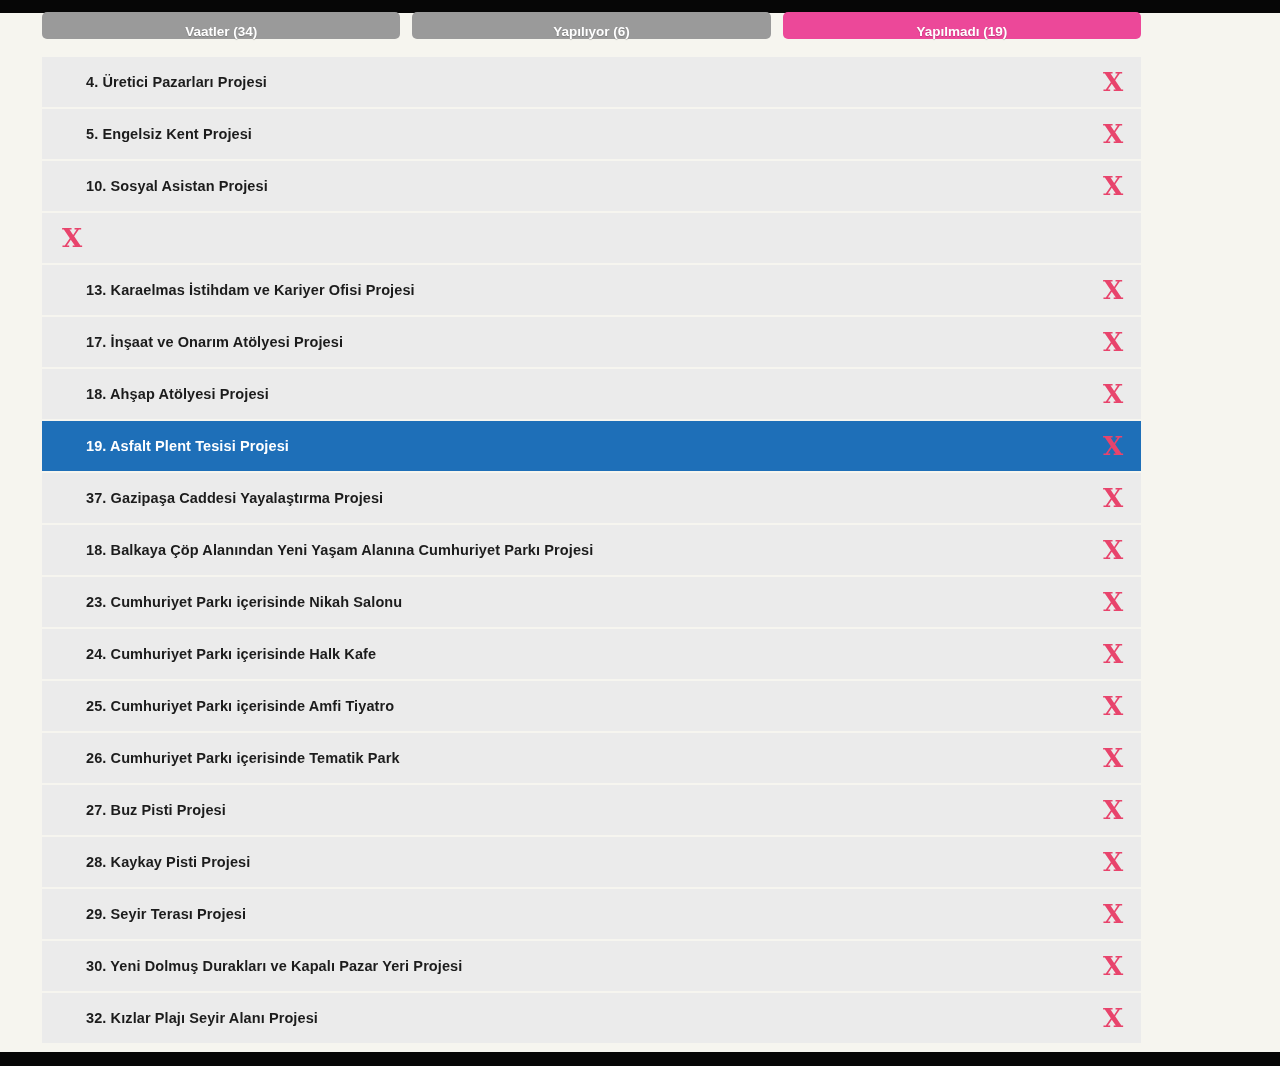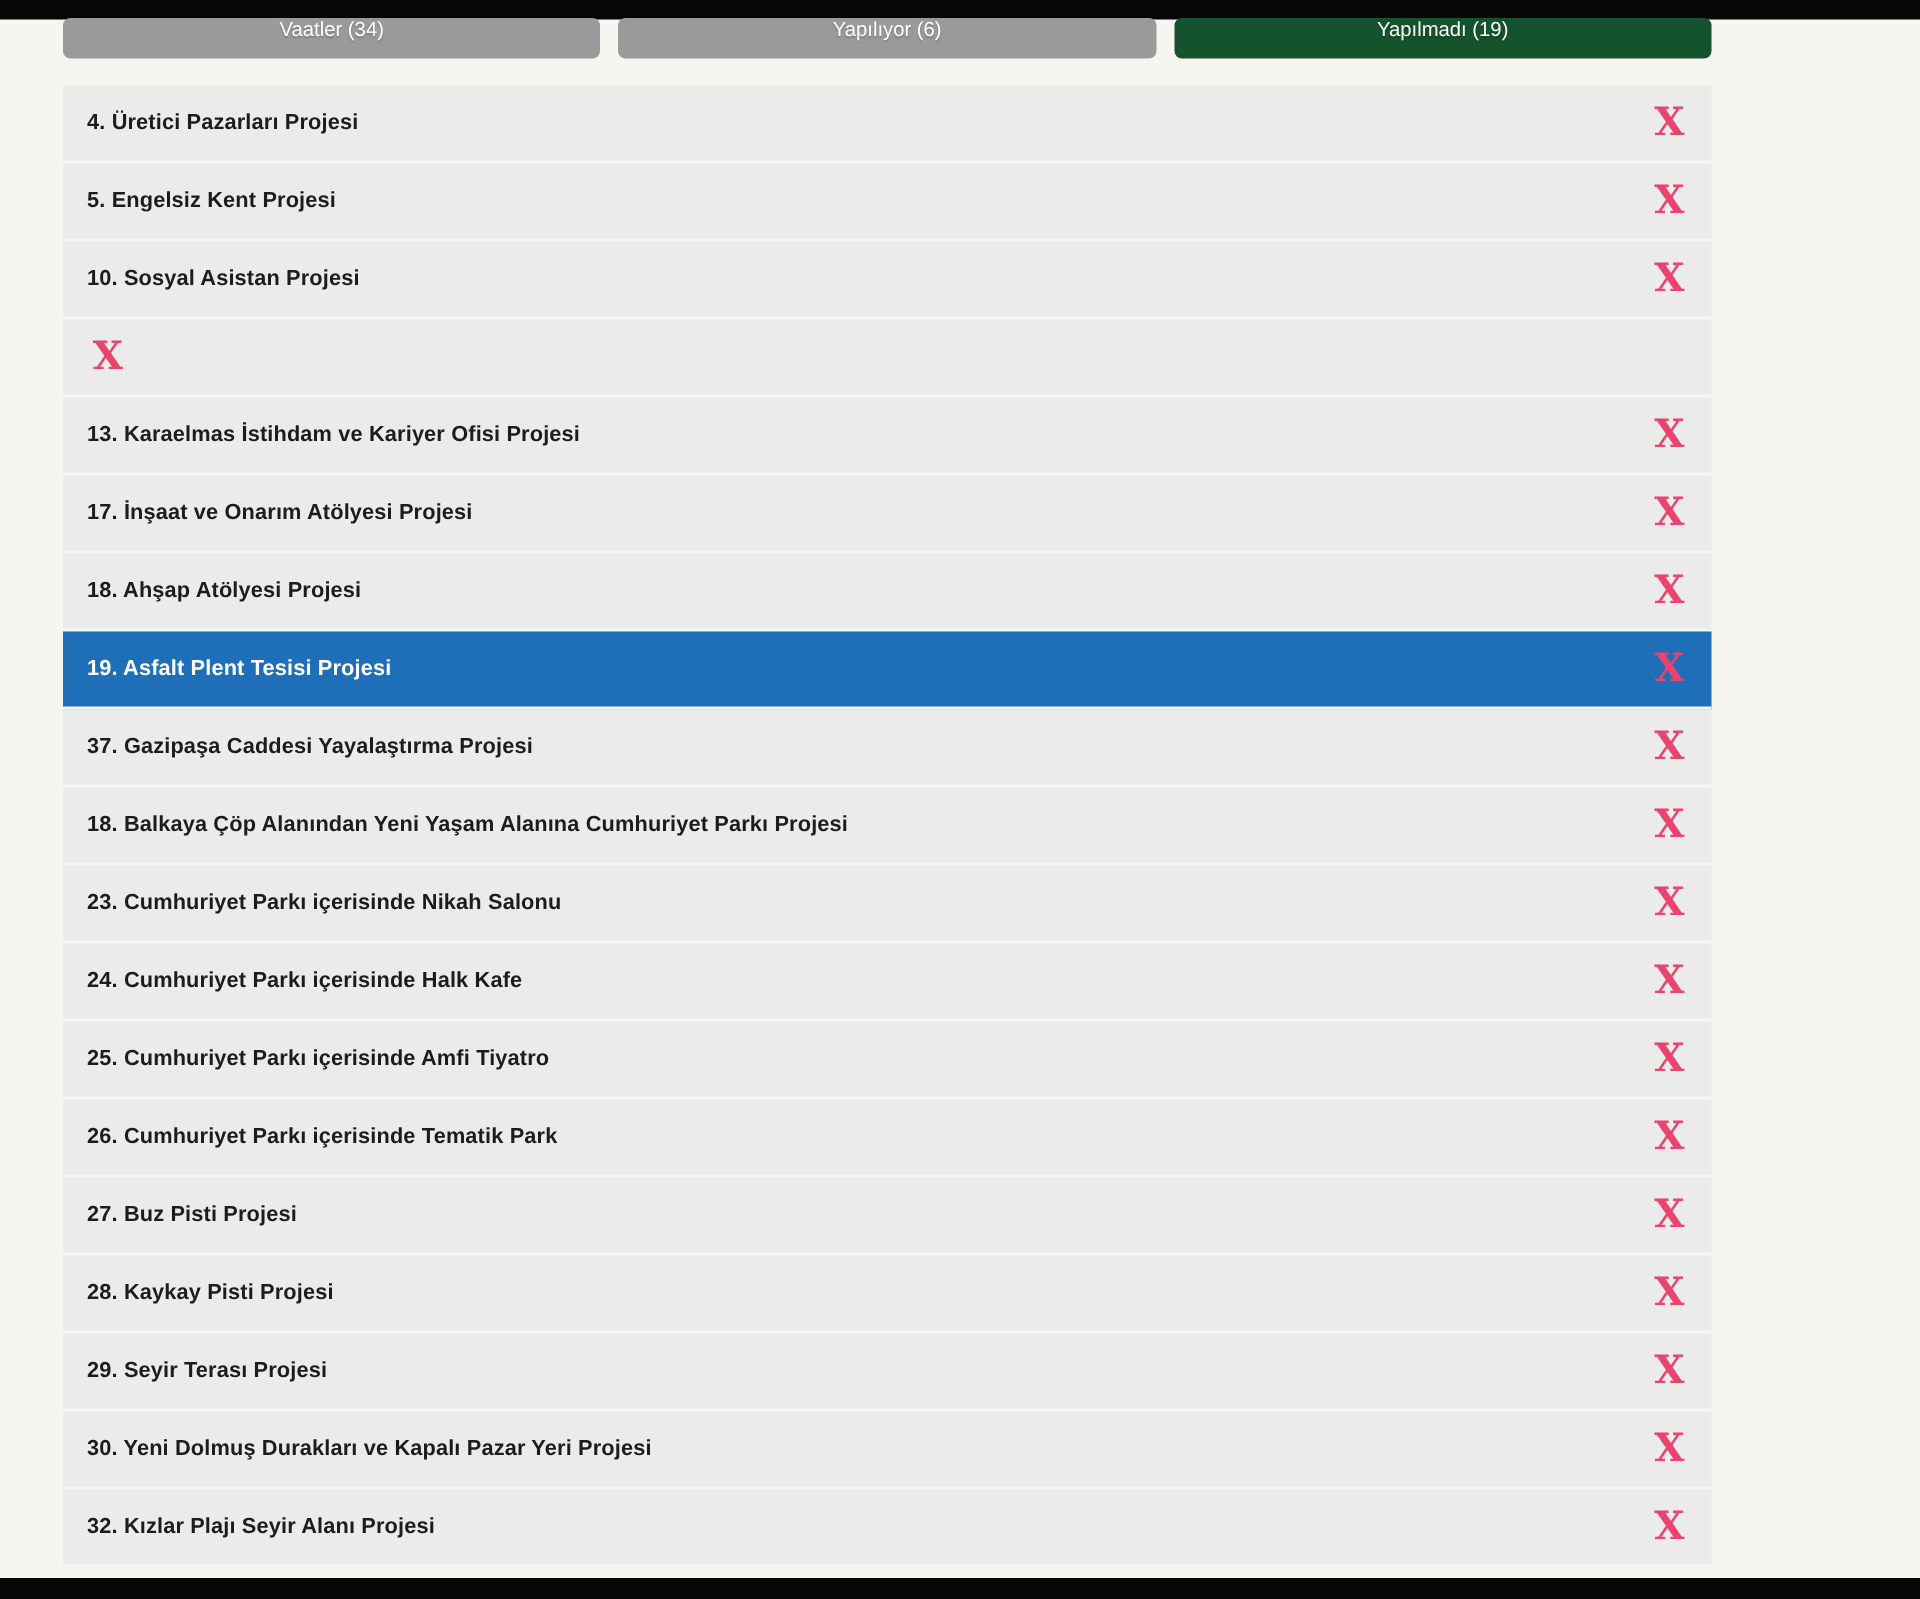--- a/index.html
+++ b/index.html
@@ -31,30 +31,30 @@
     left: 42px; top: 12px;
     width: 1099px; height: 27px;
     display: flex;
     gap: 12px;
   }
   .tab {
     flex: 1;
     background: #9a9a9a;
     border-radius: 5px;
     color: #ffffff;
-    font-weight: normal;
+    font-weight: bold;
     font-size: 13.5px;
     display: flex;
-    align-items: flex-start;
+    align-items: flex-end;
     justify-content: center;
     cursor: pointer;
     text-shadow: 0 1px 1px rgba(0,0,0,0.2);
   }
   .tab.active {
-    background: #14532d;
+    background: #ec4899;
   }
   .list {
     position: absolute;
     left: 42px; top: 57px;
     width: 1099px;
   }
   .row {
     height: 52px;
     box-sizing: border-box;
     background: #ebebeb;
@@ -66,20 +66,21 @@
   .row.active {
     background: #1e6fb8;
     padding-left: 16px;
   }
   .row .label {
     flex: 1;
     font-size: 14.5px;
     font-weight: bold;
     color: #1c1c1c;
     letter-spacing: 0.1px;
+    margin-left: 28px;
   }
   .row.active .label {
     color: #ffffff;
   }
   .remove {
     width: 28px;
     text-align: center;
     color: #e8446c;
     font-family: "DejaVu Serif", serif;
     font-weight: bold;

